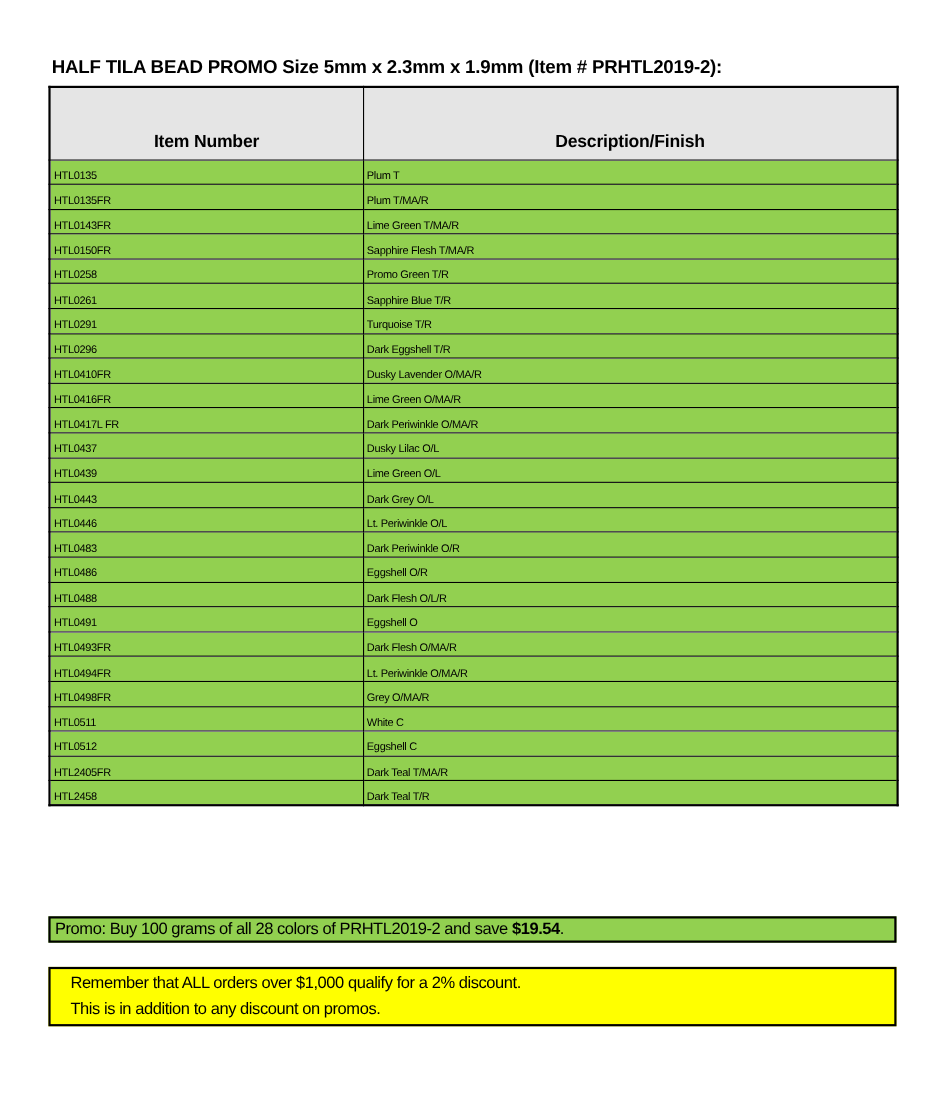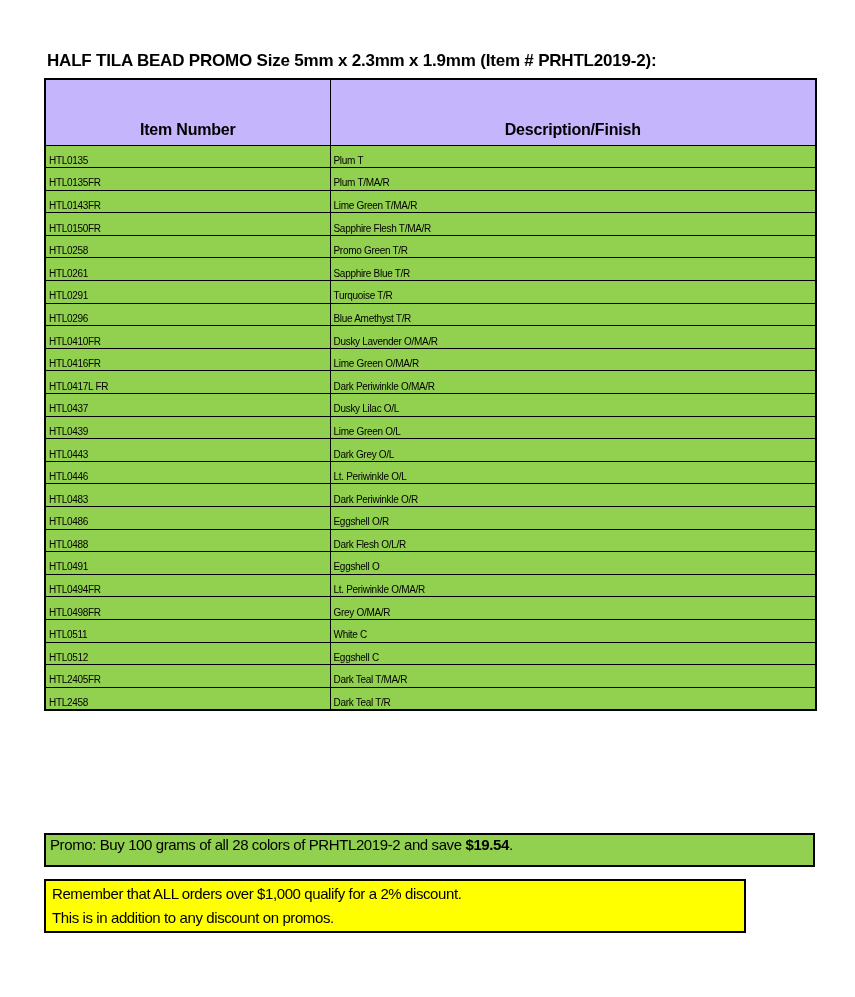--- a/index.html
+++ b/index.html
@@ -24,21 +24,21 @@
     left: 44px; top: 78px;
     width: 771px;
     border-collapse: collapse;
     table-layout: fixed;
   }
   table.bead-table, table.bead-table th, table.bead-table td {
     border: 1px solid #000000;
   }
   table.bead-table { border: 2px solid #000000; }
   table.bead-table th {
-    background: #c4b5fd;
+    background: #e5e5e5;
     height: 66px;
     vertical-align: bottom;
     text-align: center;
     font-size: 16px;
     font-weight: bold;
     color: #000000;
     padding-bottom: 6px;
     letter-spacing: -0.2px;
   }
   table.bead-table td {
@@ -48,41 +48,41 @@
     color: #000000;
     padding: 8px 0 0 3px;
     vertical-align: middle;
     letter-spacing: -0.3px;
     white-space: nowrap;
     overflow: hidden;
   }
   .promo-banner {
     position: absolute;
     left: 44px; top: 833px;
-    width: 771px; height: 34px;
+    width: 771px; height: 24px;
     background: #92D050;
     border: 2px solid #000000;
     font-size: 15px;
     color: #000000;
     line-height: 20px;
     padding: 0 0 0 4px;
     letter-spacing: -0.4px;
     white-space: nowrap;
   }
   .promo-banner .amount { font-weight: bold; }
   .discount-note {
     position: absolute;
     left: 44px; top: 879px;
-    width: 702px; height: 54px;
+    width: 771px; height: 54px;
     background: #FFFF00;
     border: 2px solid #000000;
     font-size: 15px;
     color: #000000;
     line-height: 24px;
-    padding: 1px 6px;
+    padding: 1px 18px;
     letter-spacing: -0.4px;
   }
 </style>
 </head>
 <body>
 
 <div class="page-title">HALF TILA BEAD PROMO Size 5mm x 2.3mm x 1.9mm (Item # PRHTL2019-2):</div>
 
 <table class="bead-table">
   <colgroup>
@@ -119,21 +119,21 @@
       <tr>
         <td>HTL0261</td>
         <td>Sapphire Blue T/R</td>
       </tr>
       <tr>
         <td>HTL0291</td>
         <td>Turquoise T/R</td>
       </tr>
       <tr>
         <td>HTL0296</td>
-        <td>Blue Amethyst T/R</td>
+        <td>Dark Eggshell T/R</td>
       </tr>
       <tr>
         <td>HTL0410FR</td>
         <td>Dusky Lavender O/MA/R</td>
       </tr>
       <tr>
         <td>HTL0416FR</td>
         <td>Lime Green O/MA/R</td>
       </tr>
       <tr>
@@ -164,20 +164,24 @@
         <td>HTL0486</td>
         <td>Eggshell O/R</td>
       </tr>
       <tr>
         <td>HTL0488</td>
         <td>Dark Flesh O/L/R</td>
       </tr>
       <tr>
         <td>HTL0491</td>
         <td>Eggshell O</td>
+      </tr>
+      <tr>
+        <td>HTL0493FR</td>
+        <td>Dark Flesh O/MA/R</td>
       </tr>
       <tr>
         <td>HTL0494FR</td>
         <td>Lt. Periwinkle O/MA/R</td>
       </tr>
       <tr>
         <td>HTL0498FR</td>
         <td>Grey O/MA/R</td>
       </tr>
       <tr>

